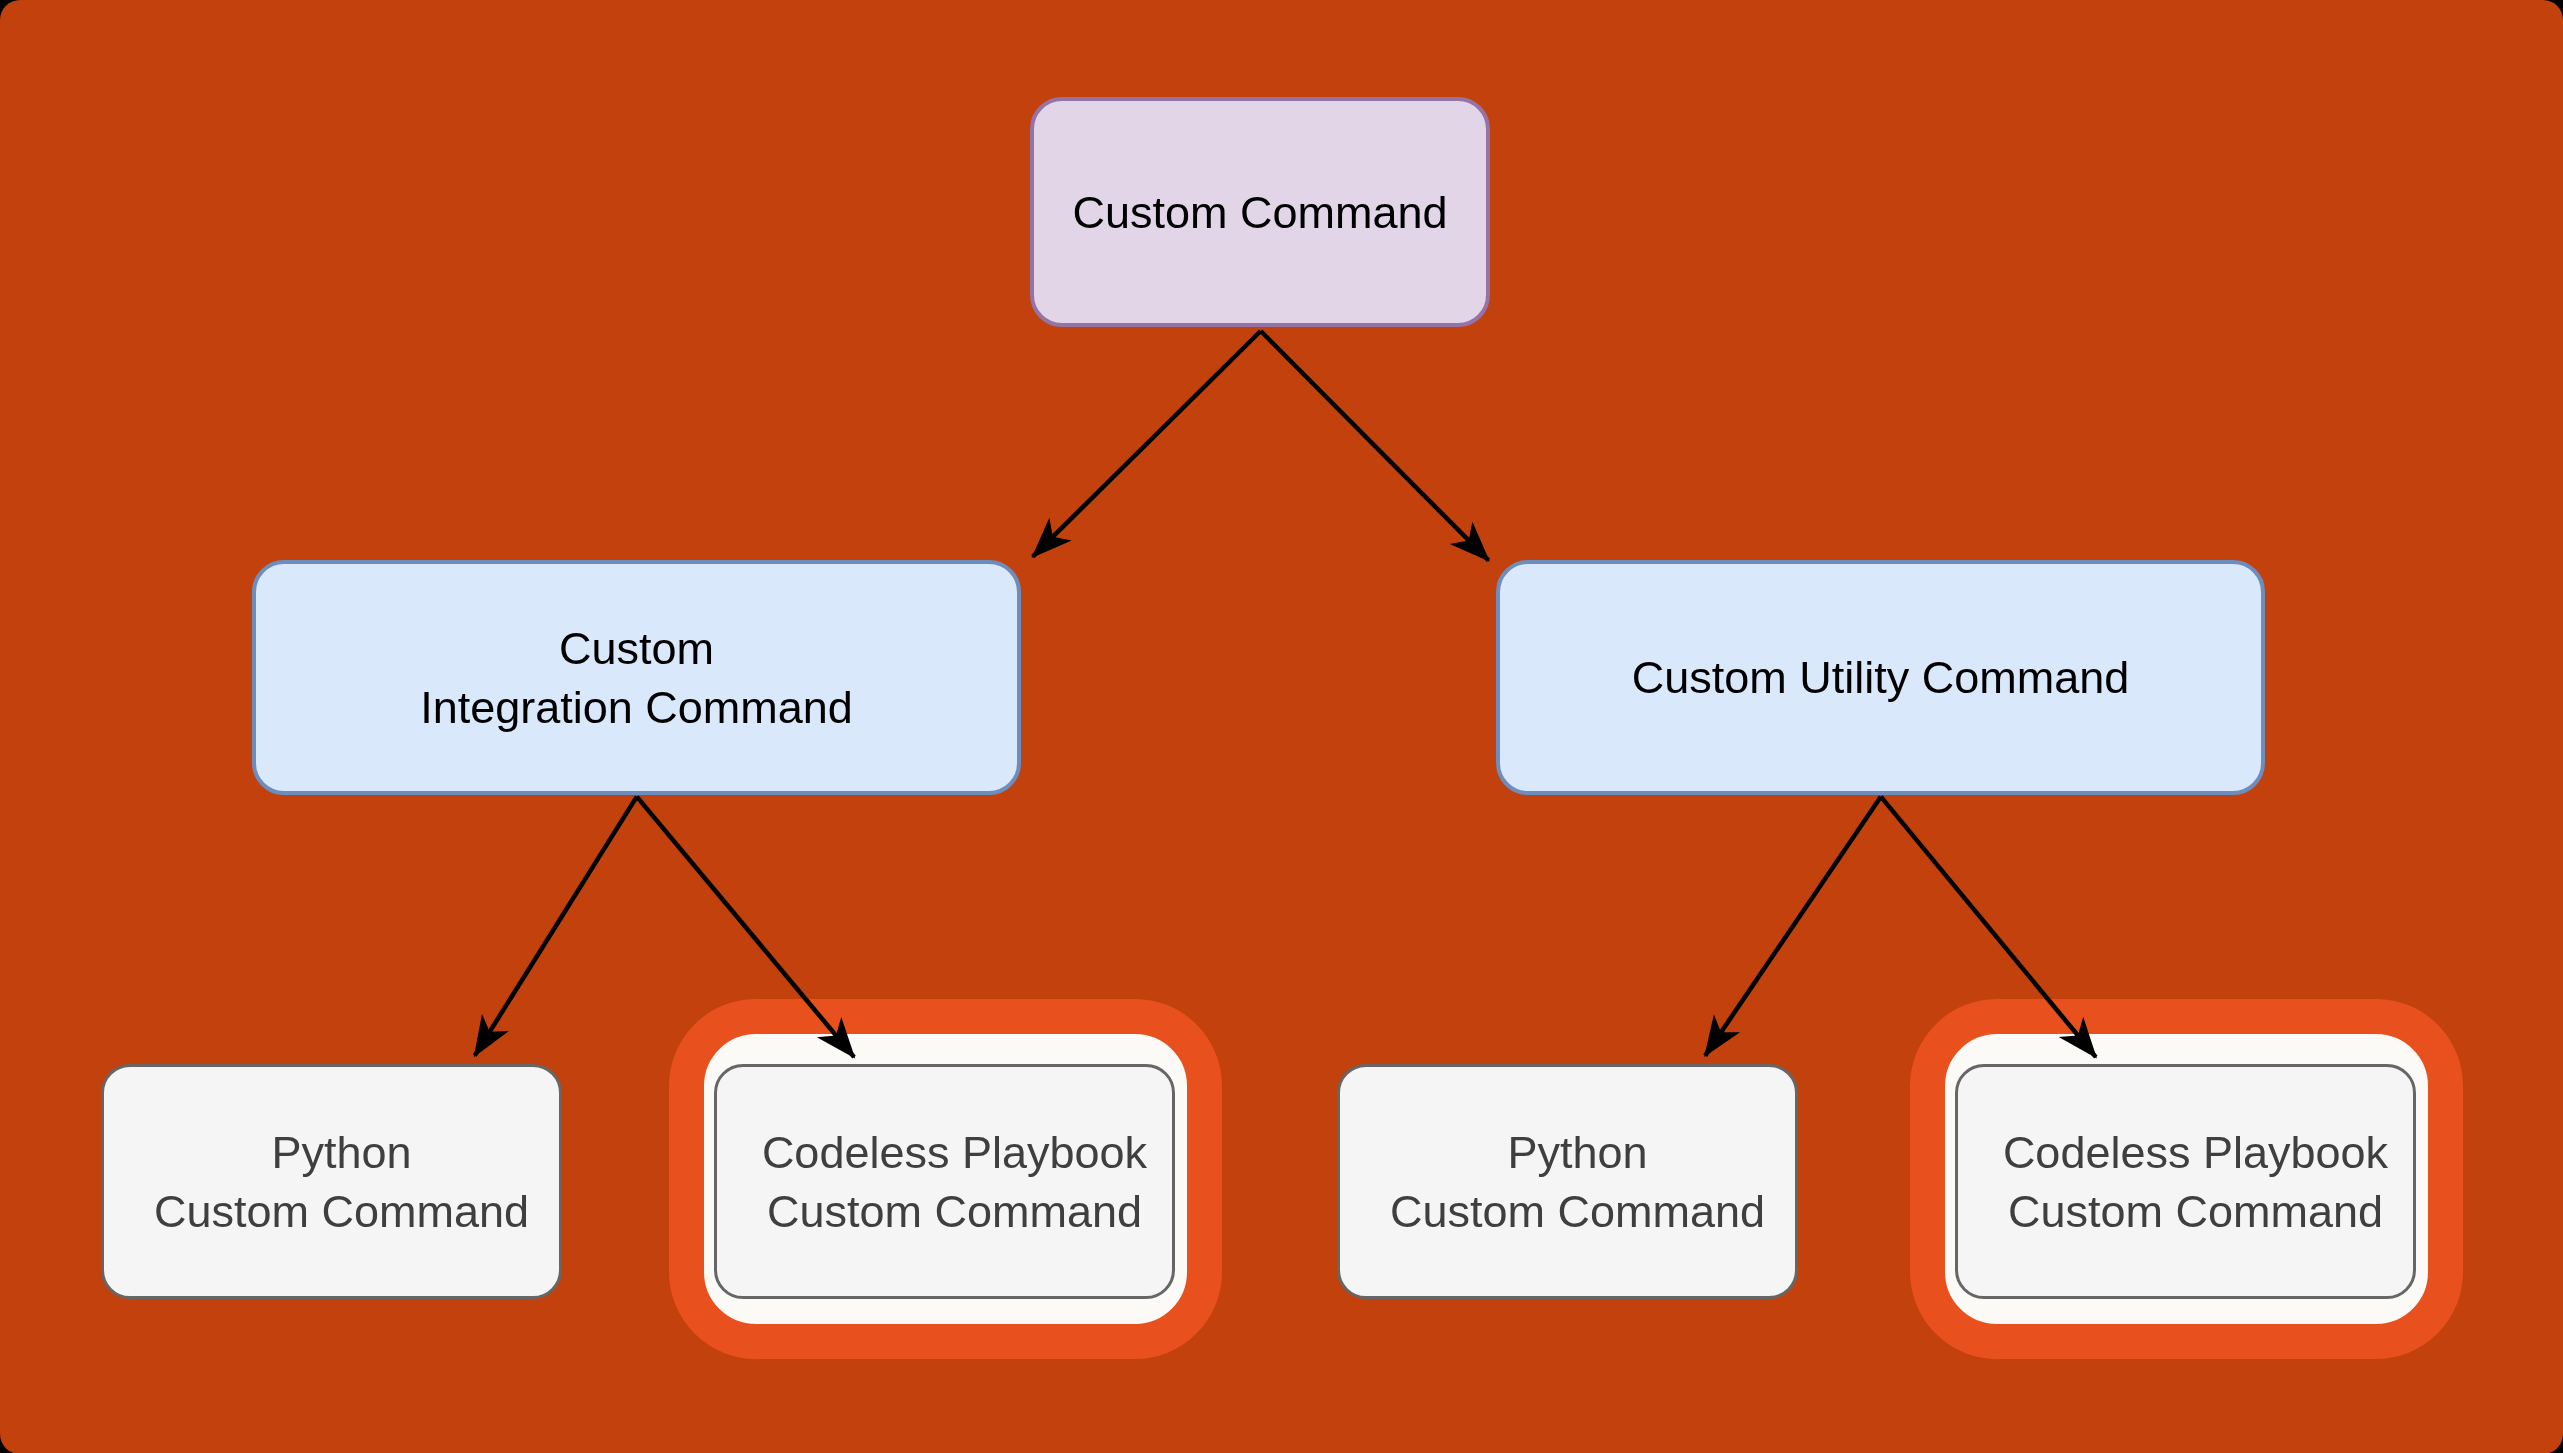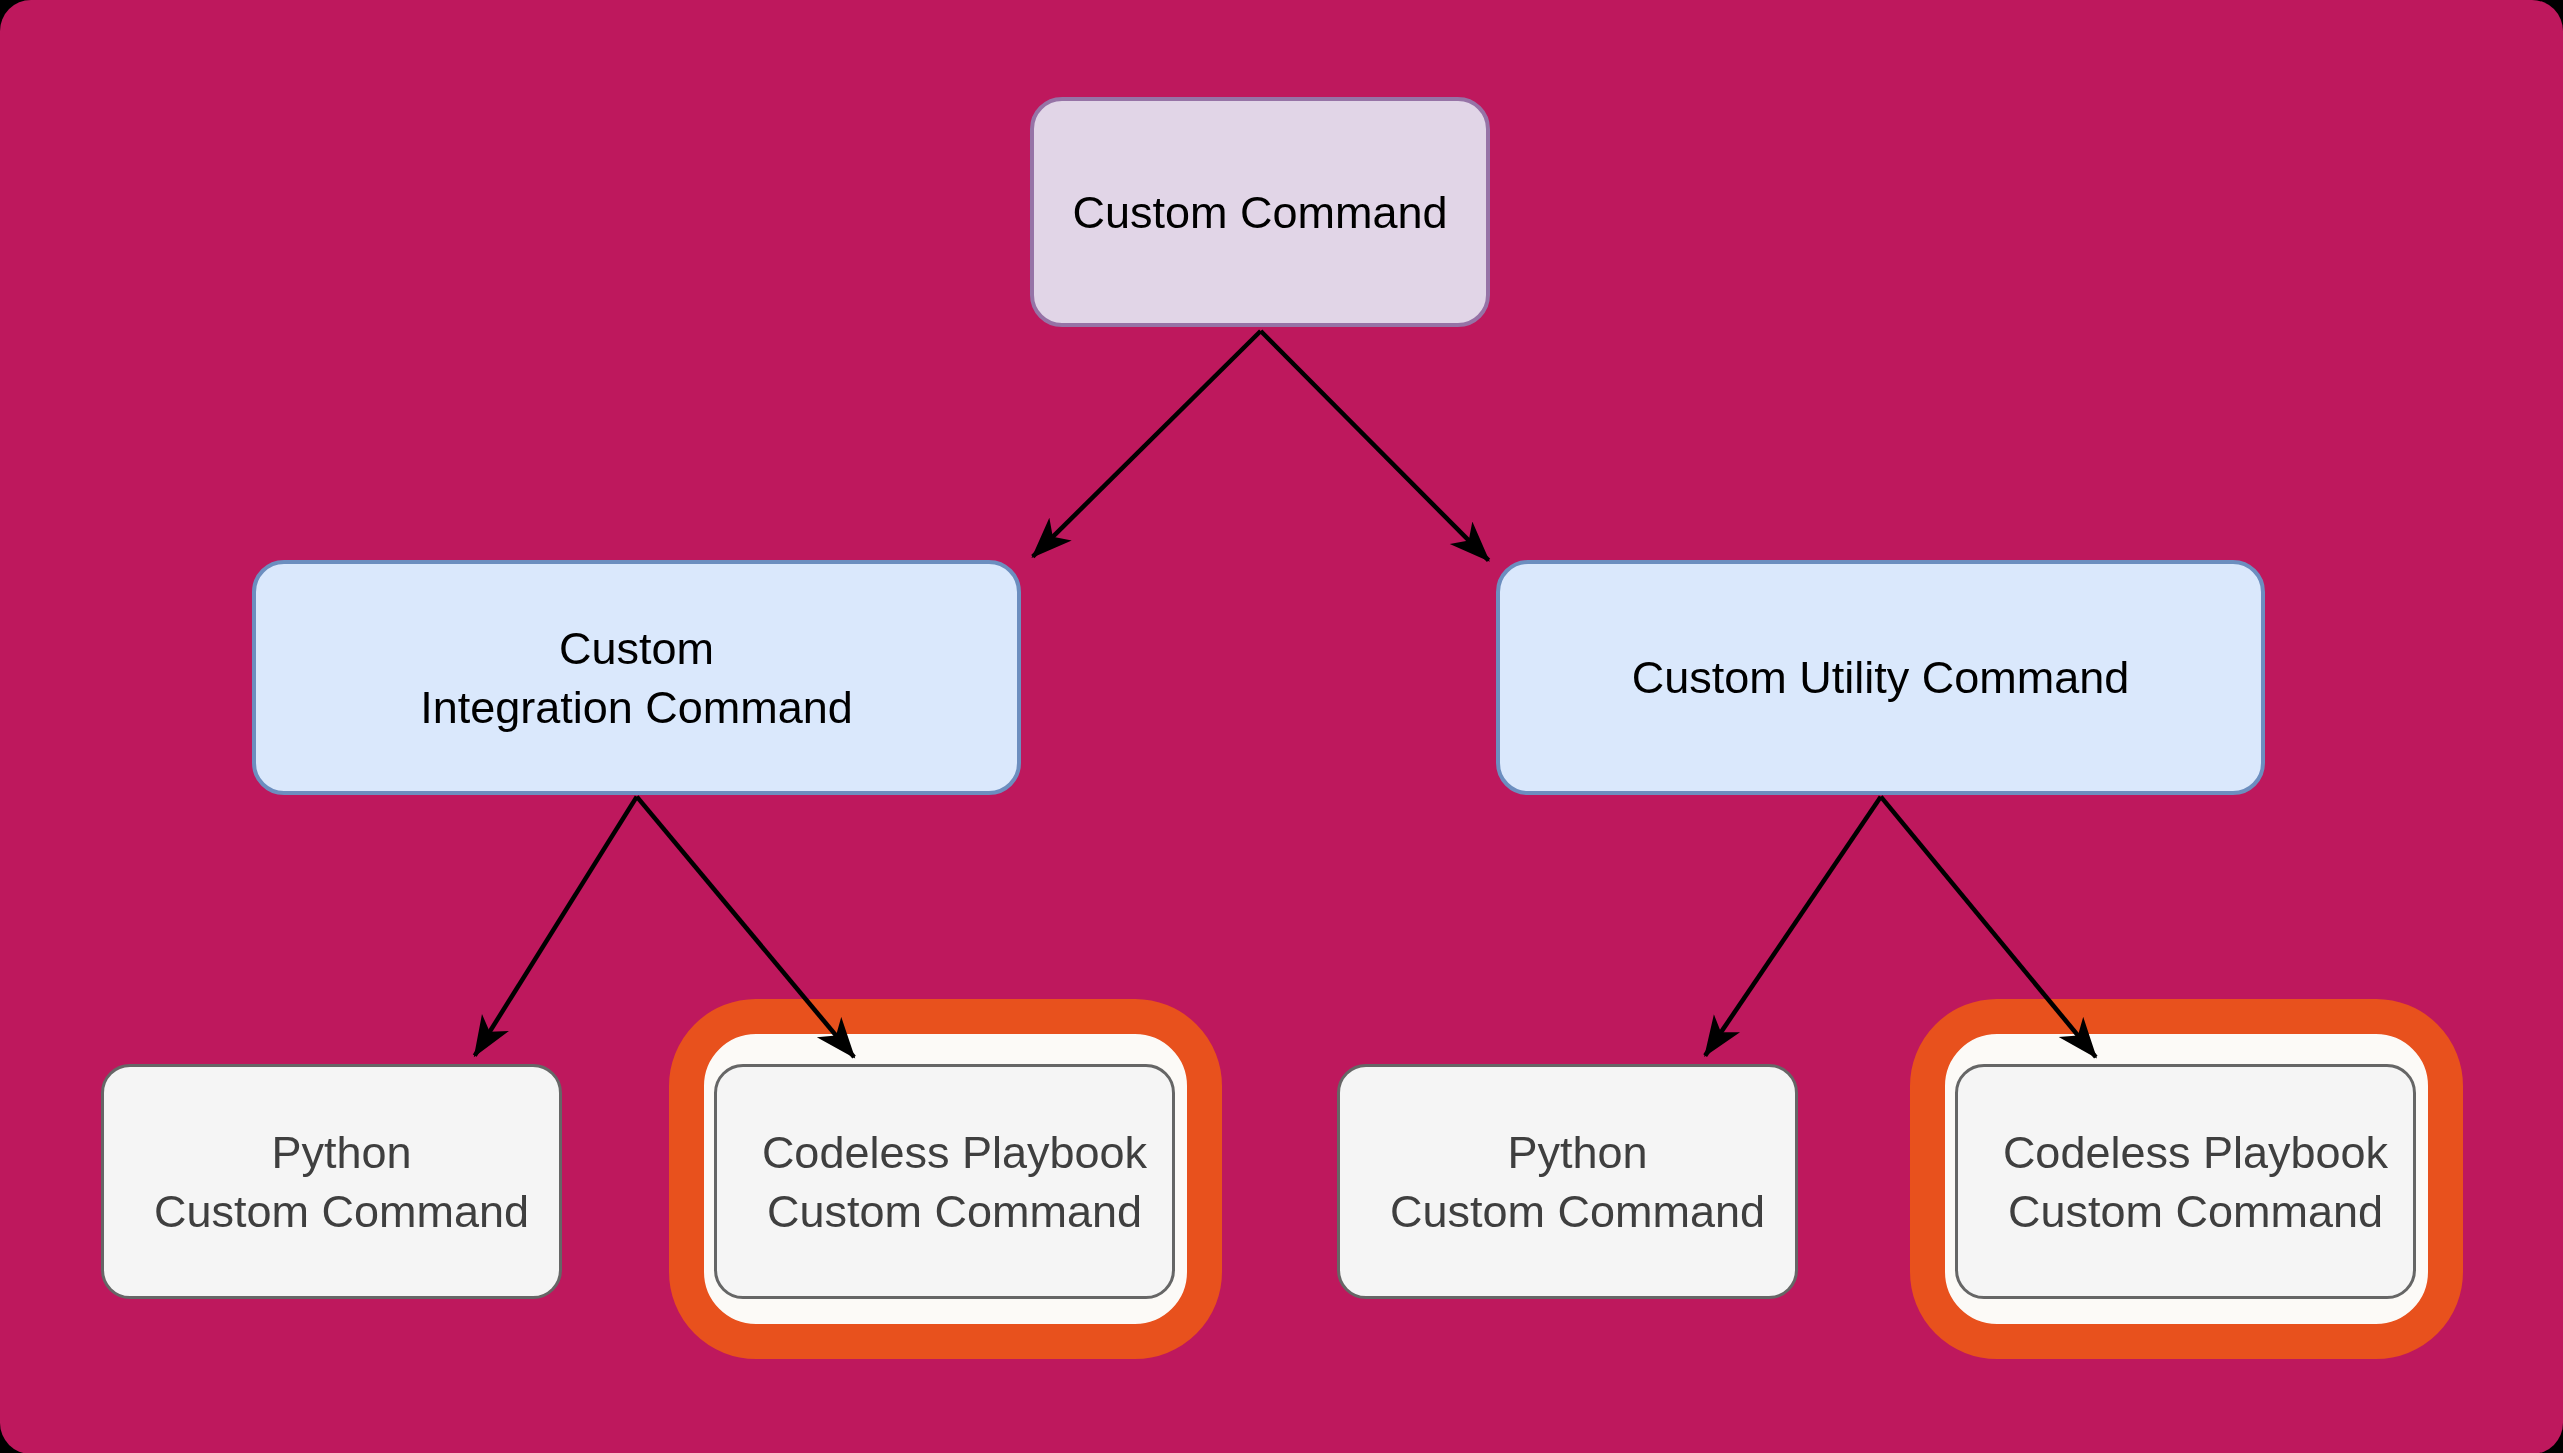--- a/index.html
+++ b/index.html
@@ -11,22 +11,22 @@
   .stage {
     position: relative;
     width: 2563px;
     height: 1454px;
     background: #000000;
     overflow: hidden;
   }
   .canvas {
     position: absolute;
     inset: 0;
-    background: #be185d;
-    border-radius: 31px;
+    background: #c2410c;
+    border-radius: 20px;
   }
   .node {
     position: absolute;
     display: flex;
     flex-direction: column;
     align-items: center;
     justify-content: center;
     text-align: center;
     font-size: 45px;
     line-height: 59px;

